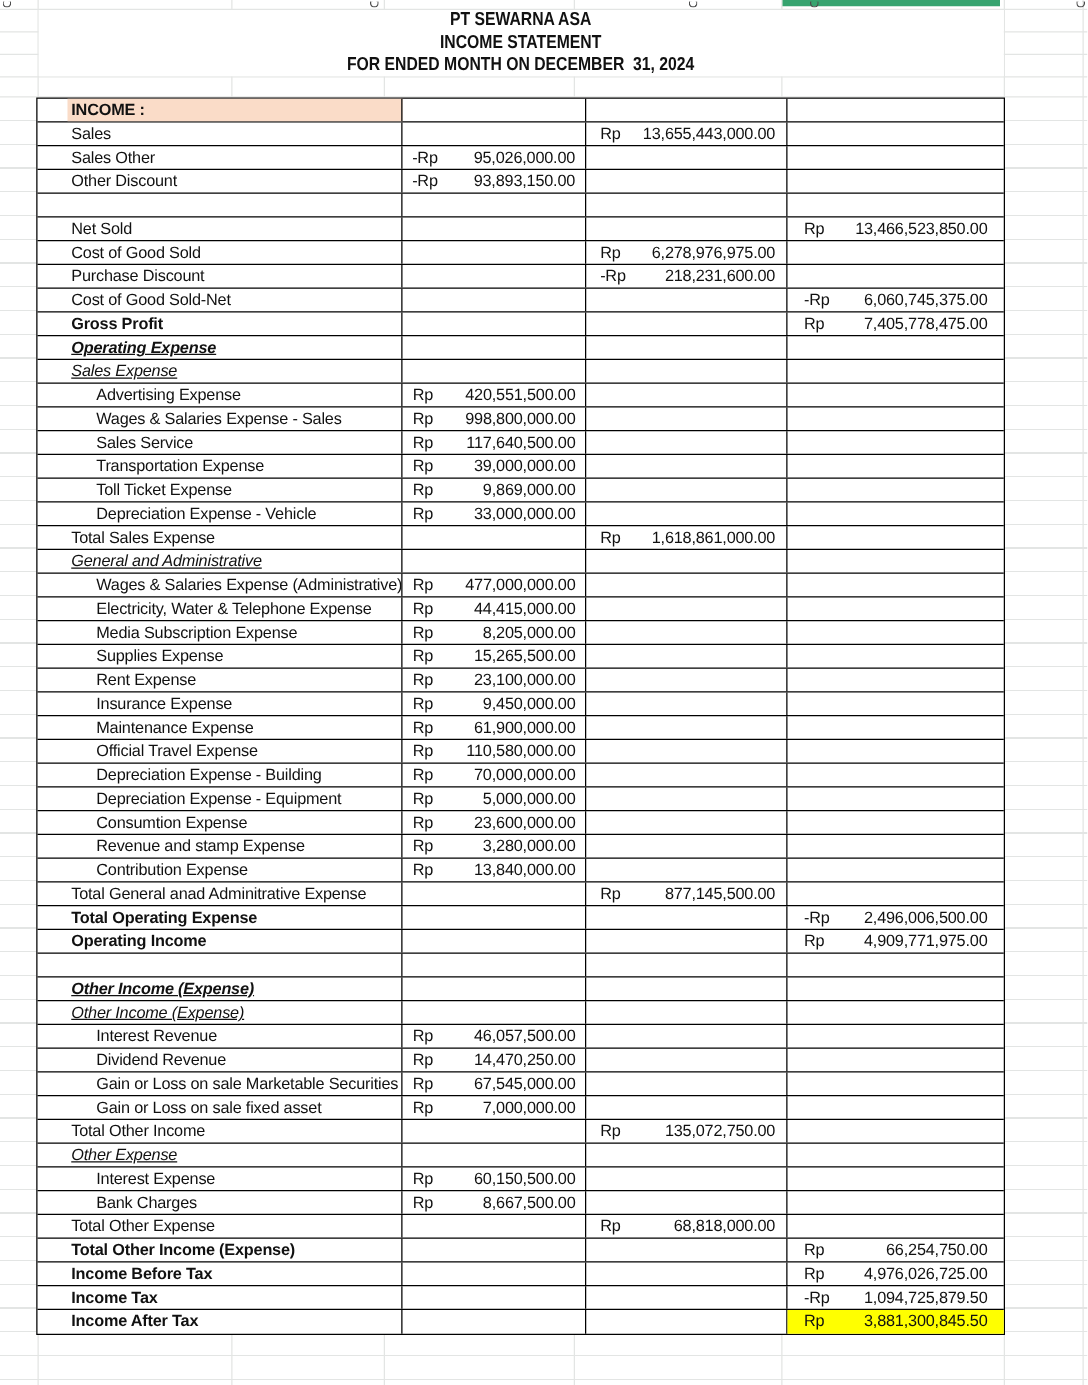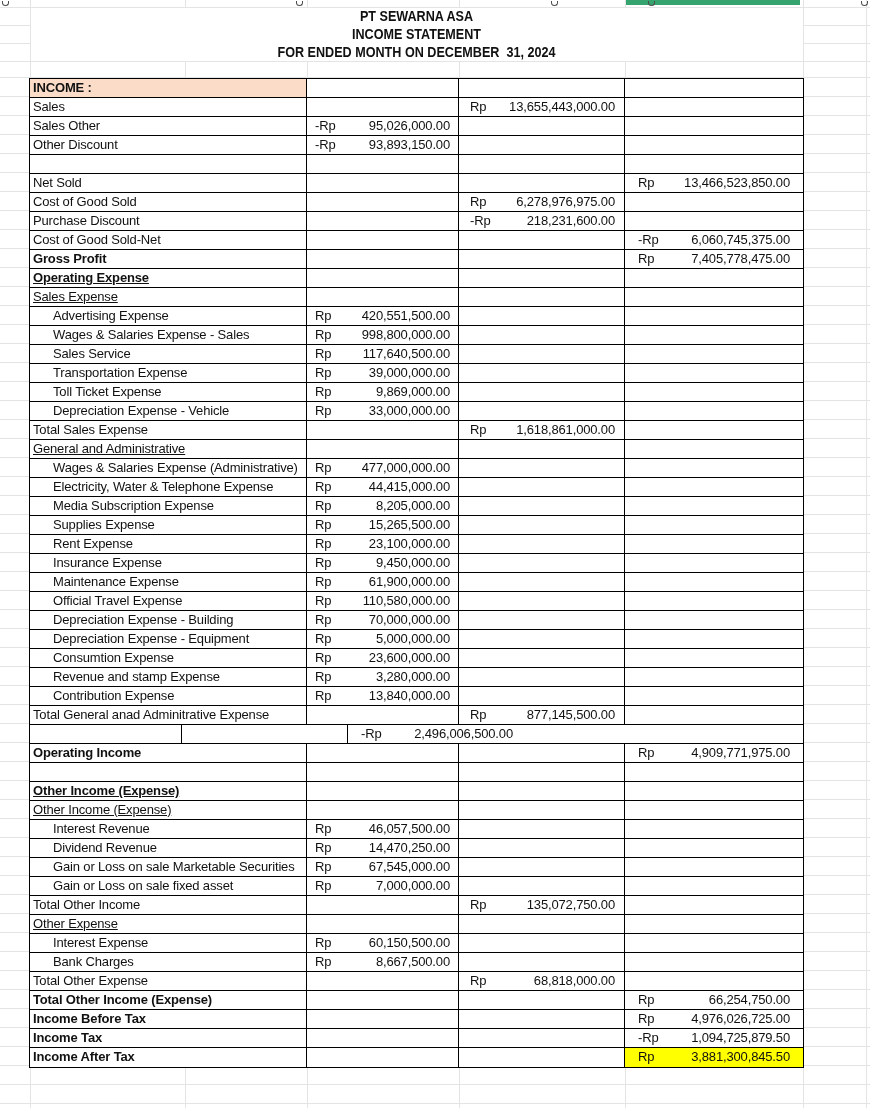--- a/index.html
+++ b/index.html
@@ -26,24 +26,24 @@
     border-radius:0 0 4px 4px;z-index:3;}
 
   
   #income-table{position:absolute;left:29px;top:78px;width:775px;height:990px;background:#fff;
     border:1px solid #000;box-sizing:border-box;z-index:2;}
   .trow{display:flex;height:19px;box-sizing:border-box;border-bottom:1px solid #000;}
   .trow:last-child{border-bottom:none;}
   .cell{box-sizing:border-box;height:100%;border-right:1px solid #000;font-size:13px;
     line-height:17px;letter-spacing:-0.15px;color:#111;overflow:hidden;white-space:pre;}
   .cell:last-child{border-right:none;}
-  .lab{width:277px;padding-left:3px;}
+  .lab{width:277px;padding-left:3px;margin-left:24px;}
   .lab.ind{padding-left:23px;}
   .b{font-weight:bold;}
-  .u{text-decoration:underline;}
+  .u{text-decoration:underline;font-style:italic;}
   .amt{display:flex;justify-content:space-between;}
   .amt.detail{width:152px;padding:0 8px 0 8px;}
   .amt.subtotal{width:166px;padding:0 9px 0 11px;}
   .amt.total{width:178px;padding:0 13px 0 13px;}
 </style>
 </head>
 <body>
 
 <div id="sheet">
 
@@ -274,20 +274,21 @@
         <div class="cell amt subtotal"></div>
         <div class="cell amt total"></div>
       </div>
       <div class="trow">
         <div class="cell lab"><span class="">Total General anad Adminitrative Expense</span></div>
         <div class="cell amt detail"></div>
         <div class="cell amt subtotal"><span class="cur">Rp</span><span class="val">877,145,500.00</span></div>
         <div class="cell amt total"></div>
       </div>
       <div class="trow">
+        <div class="cell lab b"><span class="">Total Operating Expense</span></div>
         <div class="cell amt detail"></div>
         <div class="cell amt subtotal"></div>
         <div class="cell amt total"><span class="cur">-Rp</span><span class="val">2,496,006,500.00</span></div>
       </div>
       <div class="trow">
         <div class="cell lab b"><span class="">Operating Income</span></div>
         <div class="cell amt detail"></div>
         <div class="cell amt subtotal"></div>
         <div class="cell amt total"><span class="cur">Rp</span><span class="val">4,909,771,975.00</span></div>
       </div>

